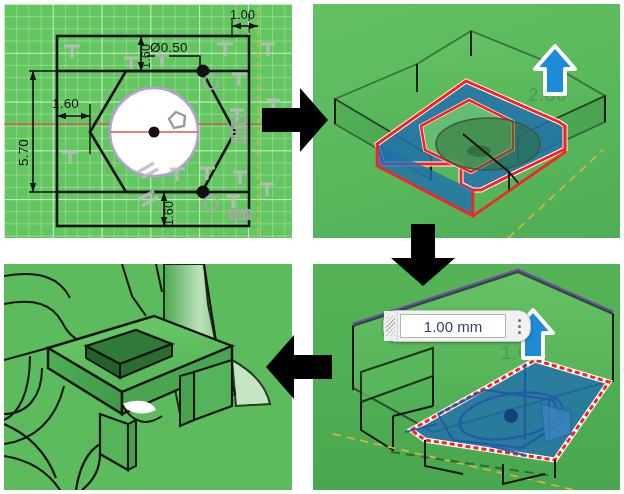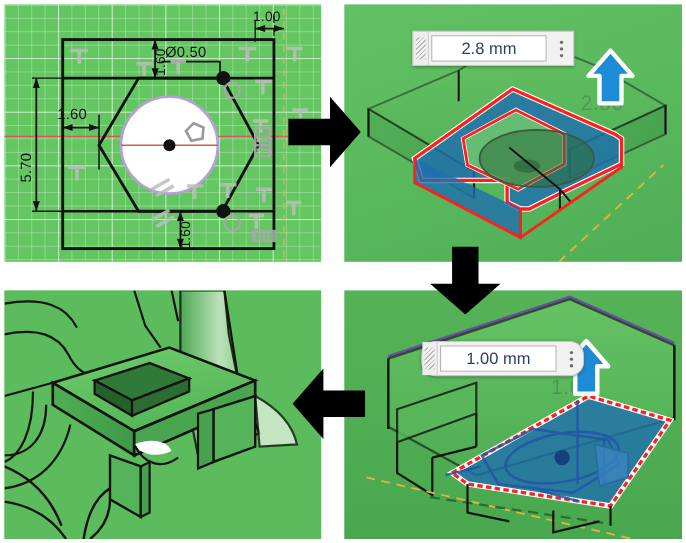--- a/index.html
+++ b/index.html
@@ -199,33 +199,20 @@
       <path d="M64 140 L64 162 L160 212 L160 186" fill="#1f6fae" fill-opacity=".8" stroke="#ff1f1f" stroke-width="2.6"></path>
       <path d="M252 122 L252 148 L160 212" fill="none" stroke="#ff1f1f" stroke-width="2.6"></path>
     </svg>
 
     <div class="ghost-dim" style="left:215px;top:80px;">2.80</div>
 
     <svg class="manip" style="left:217px;top:38px;" width="50" height="56" viewBox="0 0 50 56">
       <path d="M25 4 L45 27 L35 27 L35 52 L15 52 L15 27 L5 27 Z" fill="#1e8bd6" stroke="#ffffff" stroke-width="4" stroke-linejoin="round"></path>
     </svg>
 
-    <div class="value-box" style="left:62px;top:24px;width:145px;">
-      <div class="vb-grip">
-          <span></span>
-        </div>
-      <div class="vb-field">
-        <span>2.8 mm</span>
-      </div>
-      <div class="vb-menu">
-        <i></i>
-          <i></i>
-          <i></i>
-      </div>
-    </div>
   </div>
 
   <div class="panel" id="panel-extrude-bot">
     <svg class="view-svg" width="307" height="226" viewBox="0 0 307 226">
       <defs>
         <linearGradient id="gTopB" x1="0" y1="0" x2="0" y2="1">
           <stop offset="0" stop-color="#72cc6d"></stop>
             <stop offset="1" stop-color="#4fae55"></stop>
         </linearGradient>
         <linearGradient id="gSideB" x1="0" y1="0" x2="1" y2="0">

